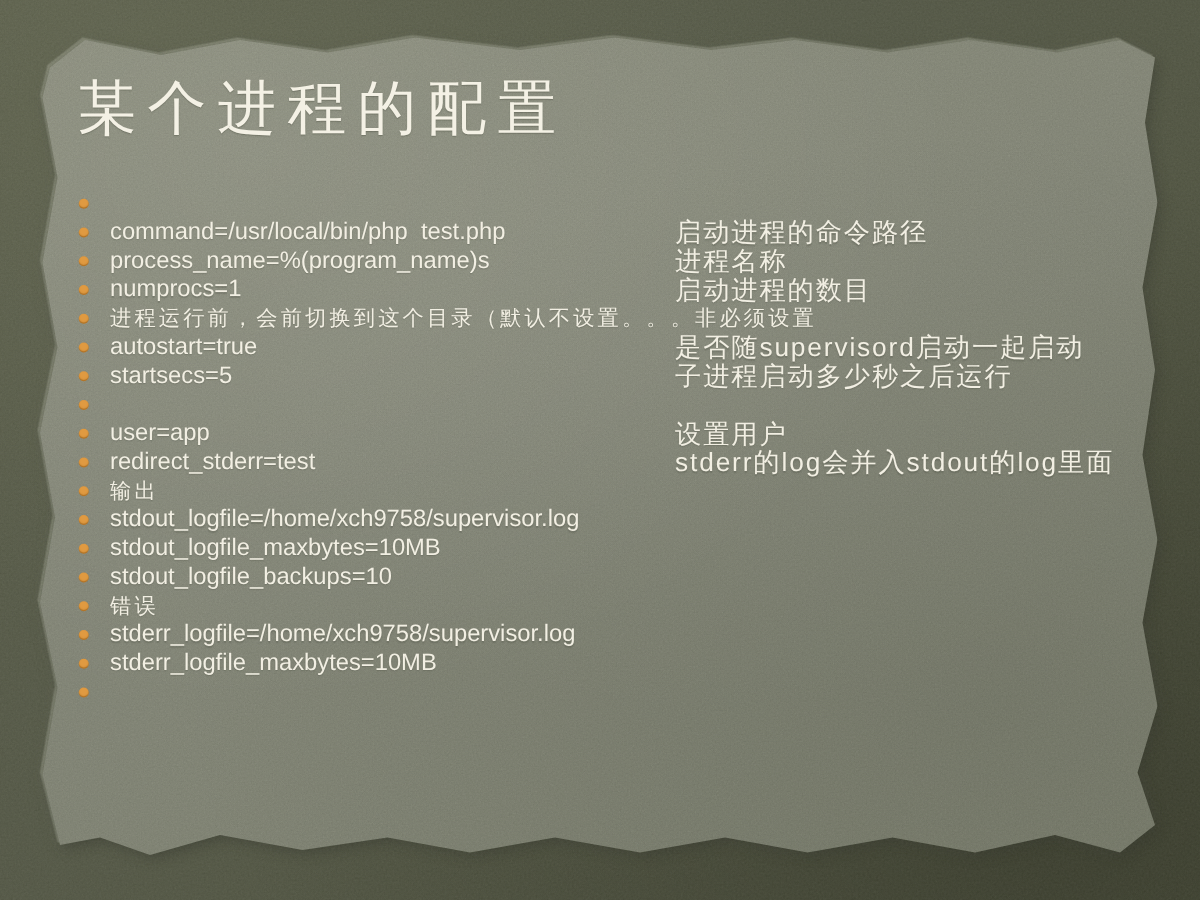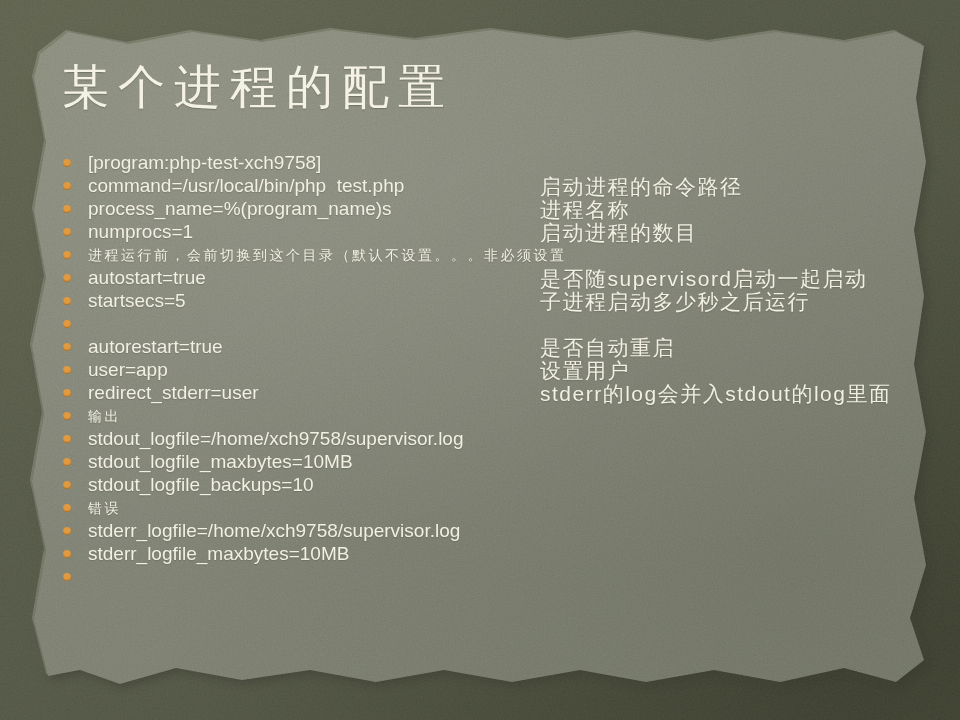--- a/index.html
+++ b/index.html
@@ -56,21 +56,21 @@
   }
   .row{position:relative;height:23px;line-height:23px;color:#f2efe3;}
   .bullet{
     position:absolute;left:3px;top:8px;width:8px;height:8px;border-radius:50%;
     background:#e09a41;box-shadow:inset 0 -1px 1px rgba(120,70,10,.5);
   }
   .txt{
     display:inline-block;padding-left:28px;font-size:19px;white-space:pre;
     text-shadow:0 1px 1px rgba(60,62,50,.25);
   }
-  .row.cn .txt{font-size:14px;letter-spacing:2.5px;}
+  .row.cn .txt{font-size:17px;letter-spacing:2.5px;}
   .note{
     position:absolute;top:1px;left:480px;font-size:21px;letter-spacing:1.5px;
     white-space:pre;color:#f2efe3;text-shadow:0 1px 1px rgba(60,62,50,.25);
   }
   .note-left{left:377px;}
 </style>
 </head>
 <body>
 
 <div class="outer-bg"></div>
@@ -88,31 +88,30 @@
     <feTurbulence type="fractalNoise" baseFrequency="0.55" numOctaves="2" seed="42" stitchTiles="stitch"></feTurbulence>
     <feColorMatrix type="matrix" values="0 0 0 0 1  0 0 0 0 1  0 0 0 0 0.95  0.45 0.45 0.45 0 -0.25"></feColorMatrix>
   </filter>
   <rect width="100%" height="100%" filter="url(#grainDark)" opacity="0.12"></rect>
   <rect width="100%" height="100%" filter="url(#grainLight)" opacity="0.07"></rect>
 </svg>
 
 <div class="content">
   <div class="slide-title">某个进程的配置</div>
   <ul class="config-list">
-      <li class="row"><span class="bullet"></span><span class="txt">[program:php-test-xch9758]</span></li>
+      <li class="row"><span class="bullet"></span></li>
       <li class="row"><span class="bullet"></span><span class="txt">command=/usr/local/bin/php  test.php</span><span class="note">启动进程的命令路径</span></li>
       <li class="row"><span class="bullet"></span><span class="txt">process_name=%(program_name)s</span><span class="note">进程名称</span></li>
       <li class="row"><span class="bullet"></span><span class="txt">numprocs=1</span><span class="note">启动进程的数目</span></li>
       <li class="row cn"><span class="bullet"></span><span class="txt">进程运行前，会前切换到这个目录（默认不设置。。。非必须设置</span></li>
       <li class="row"><span class="bullet"></span><span class="txt">autostart=true</span><span class="note">是否随supervisord启动一起启动</span></li>
       <li class="row"><span class="bullet"></span><span class="txt">startsecs=5</span><span class="note">子进程启动多少秒之后运行</span></li>
       <li class="row"><span class="bullet"></span></li>
-      <li class="row"><span class="bullet"></span><span class="txt">autorestart=true</span><span class="note">是否自动重启</span></li>
       <li class="row"><span class="bullet"></span><span class="txt">user=app</span><span class="note">设置用户</span></li>
-      <li class="row"><span class="bullet"></span><span class="txt">redirect_stderr=user</span><span class="note">stderr的log会并入stdout的log里面</span></li>
+      <li class="row"><span class="bullet"></span><span class="txt">redirect_stderr=test</span><span class="note">stderr的log会并入stdout的log里面</span></li>
       <li class="row cn"><span class="bullet"></span><span class="txt">输出</span></li>
       <li class="row"><span class="bullet"></span><span class="txt">stdout_logfile=/home/xch9758/supervisor.log</span></li>
       <li class="row"><span class="bullet"></span><span class="txt">stdout_logfile_maxbytes=10MB</span></li>
       <li class="row"><span class="bullet"></span><span class="txt">stdout_logfile_backups=10</span></li>
       <li class="row cn"><span class="bullet"></span><span class="txt">错误</span></li>
       <li class="row"><span class="bullet"></span><span class="txt">stderr_logfile=/home/xch9758/supervisor.log</span></li>
       <li class="row"><span class="bullet"></span><span class="txt">stderr_logfile_maxbytes=10MB</span></li>
       <li class="row"><span class="bullet"></span></li>
     </ul>
 </div>

